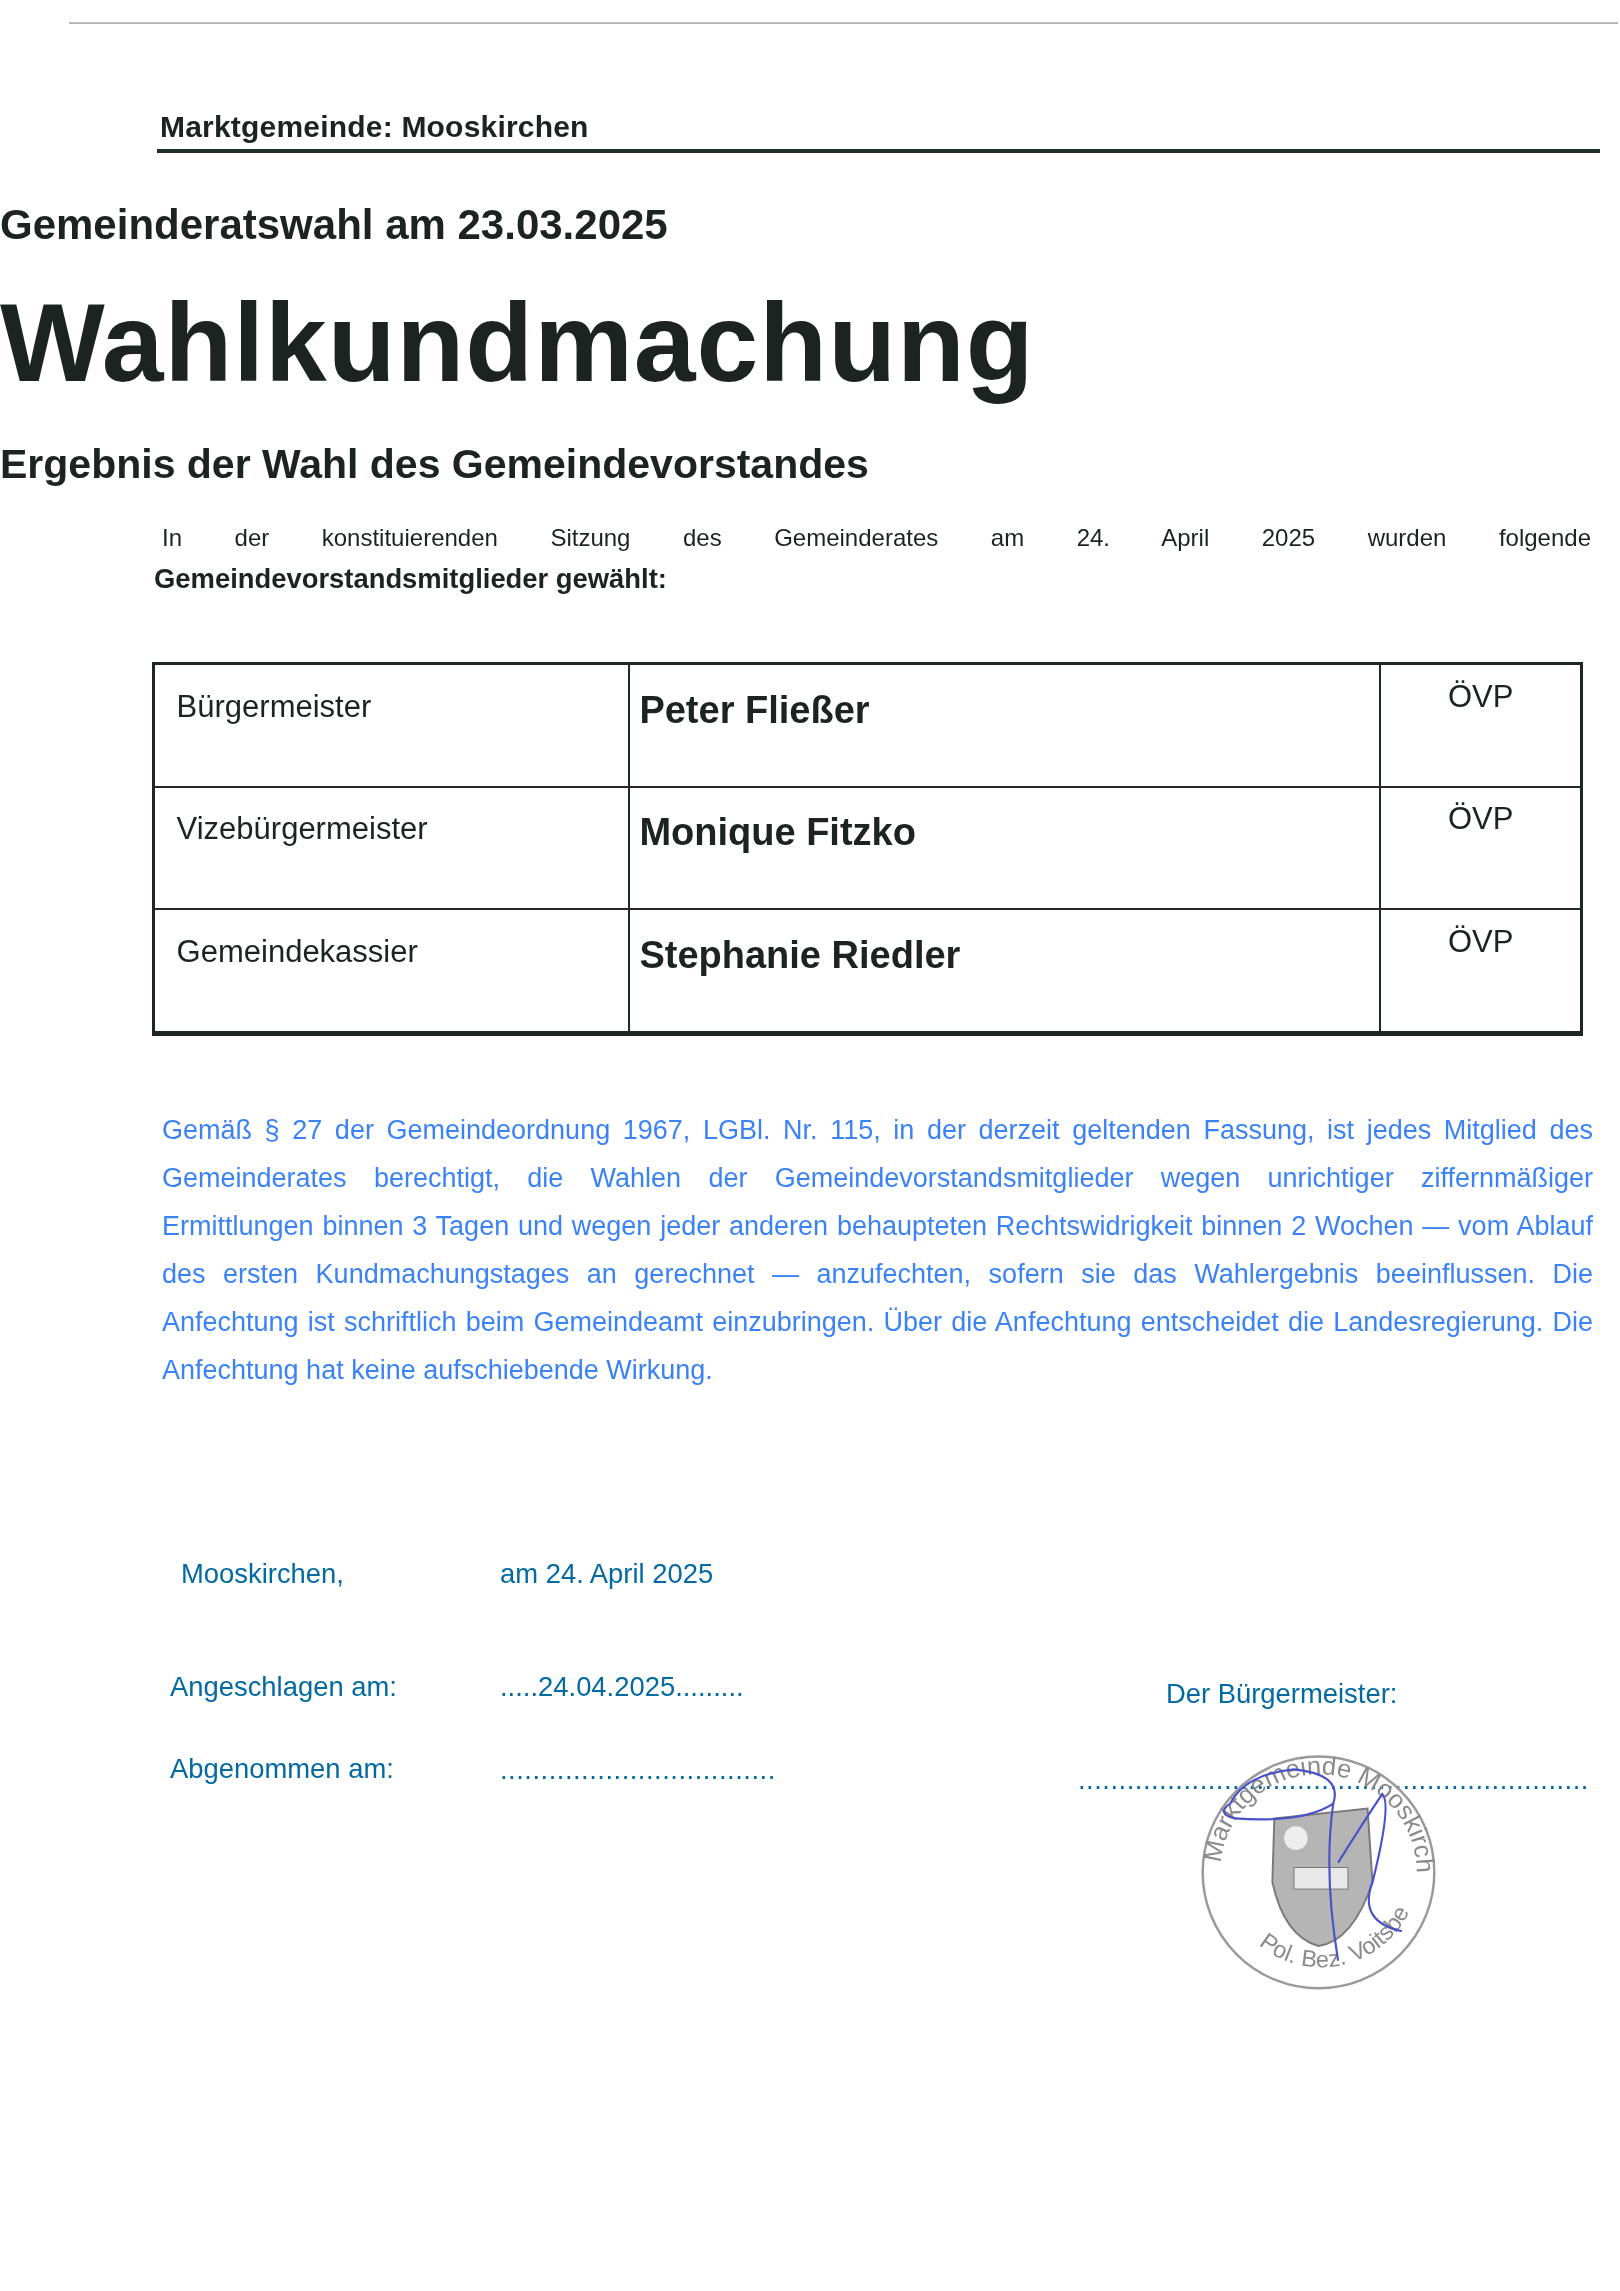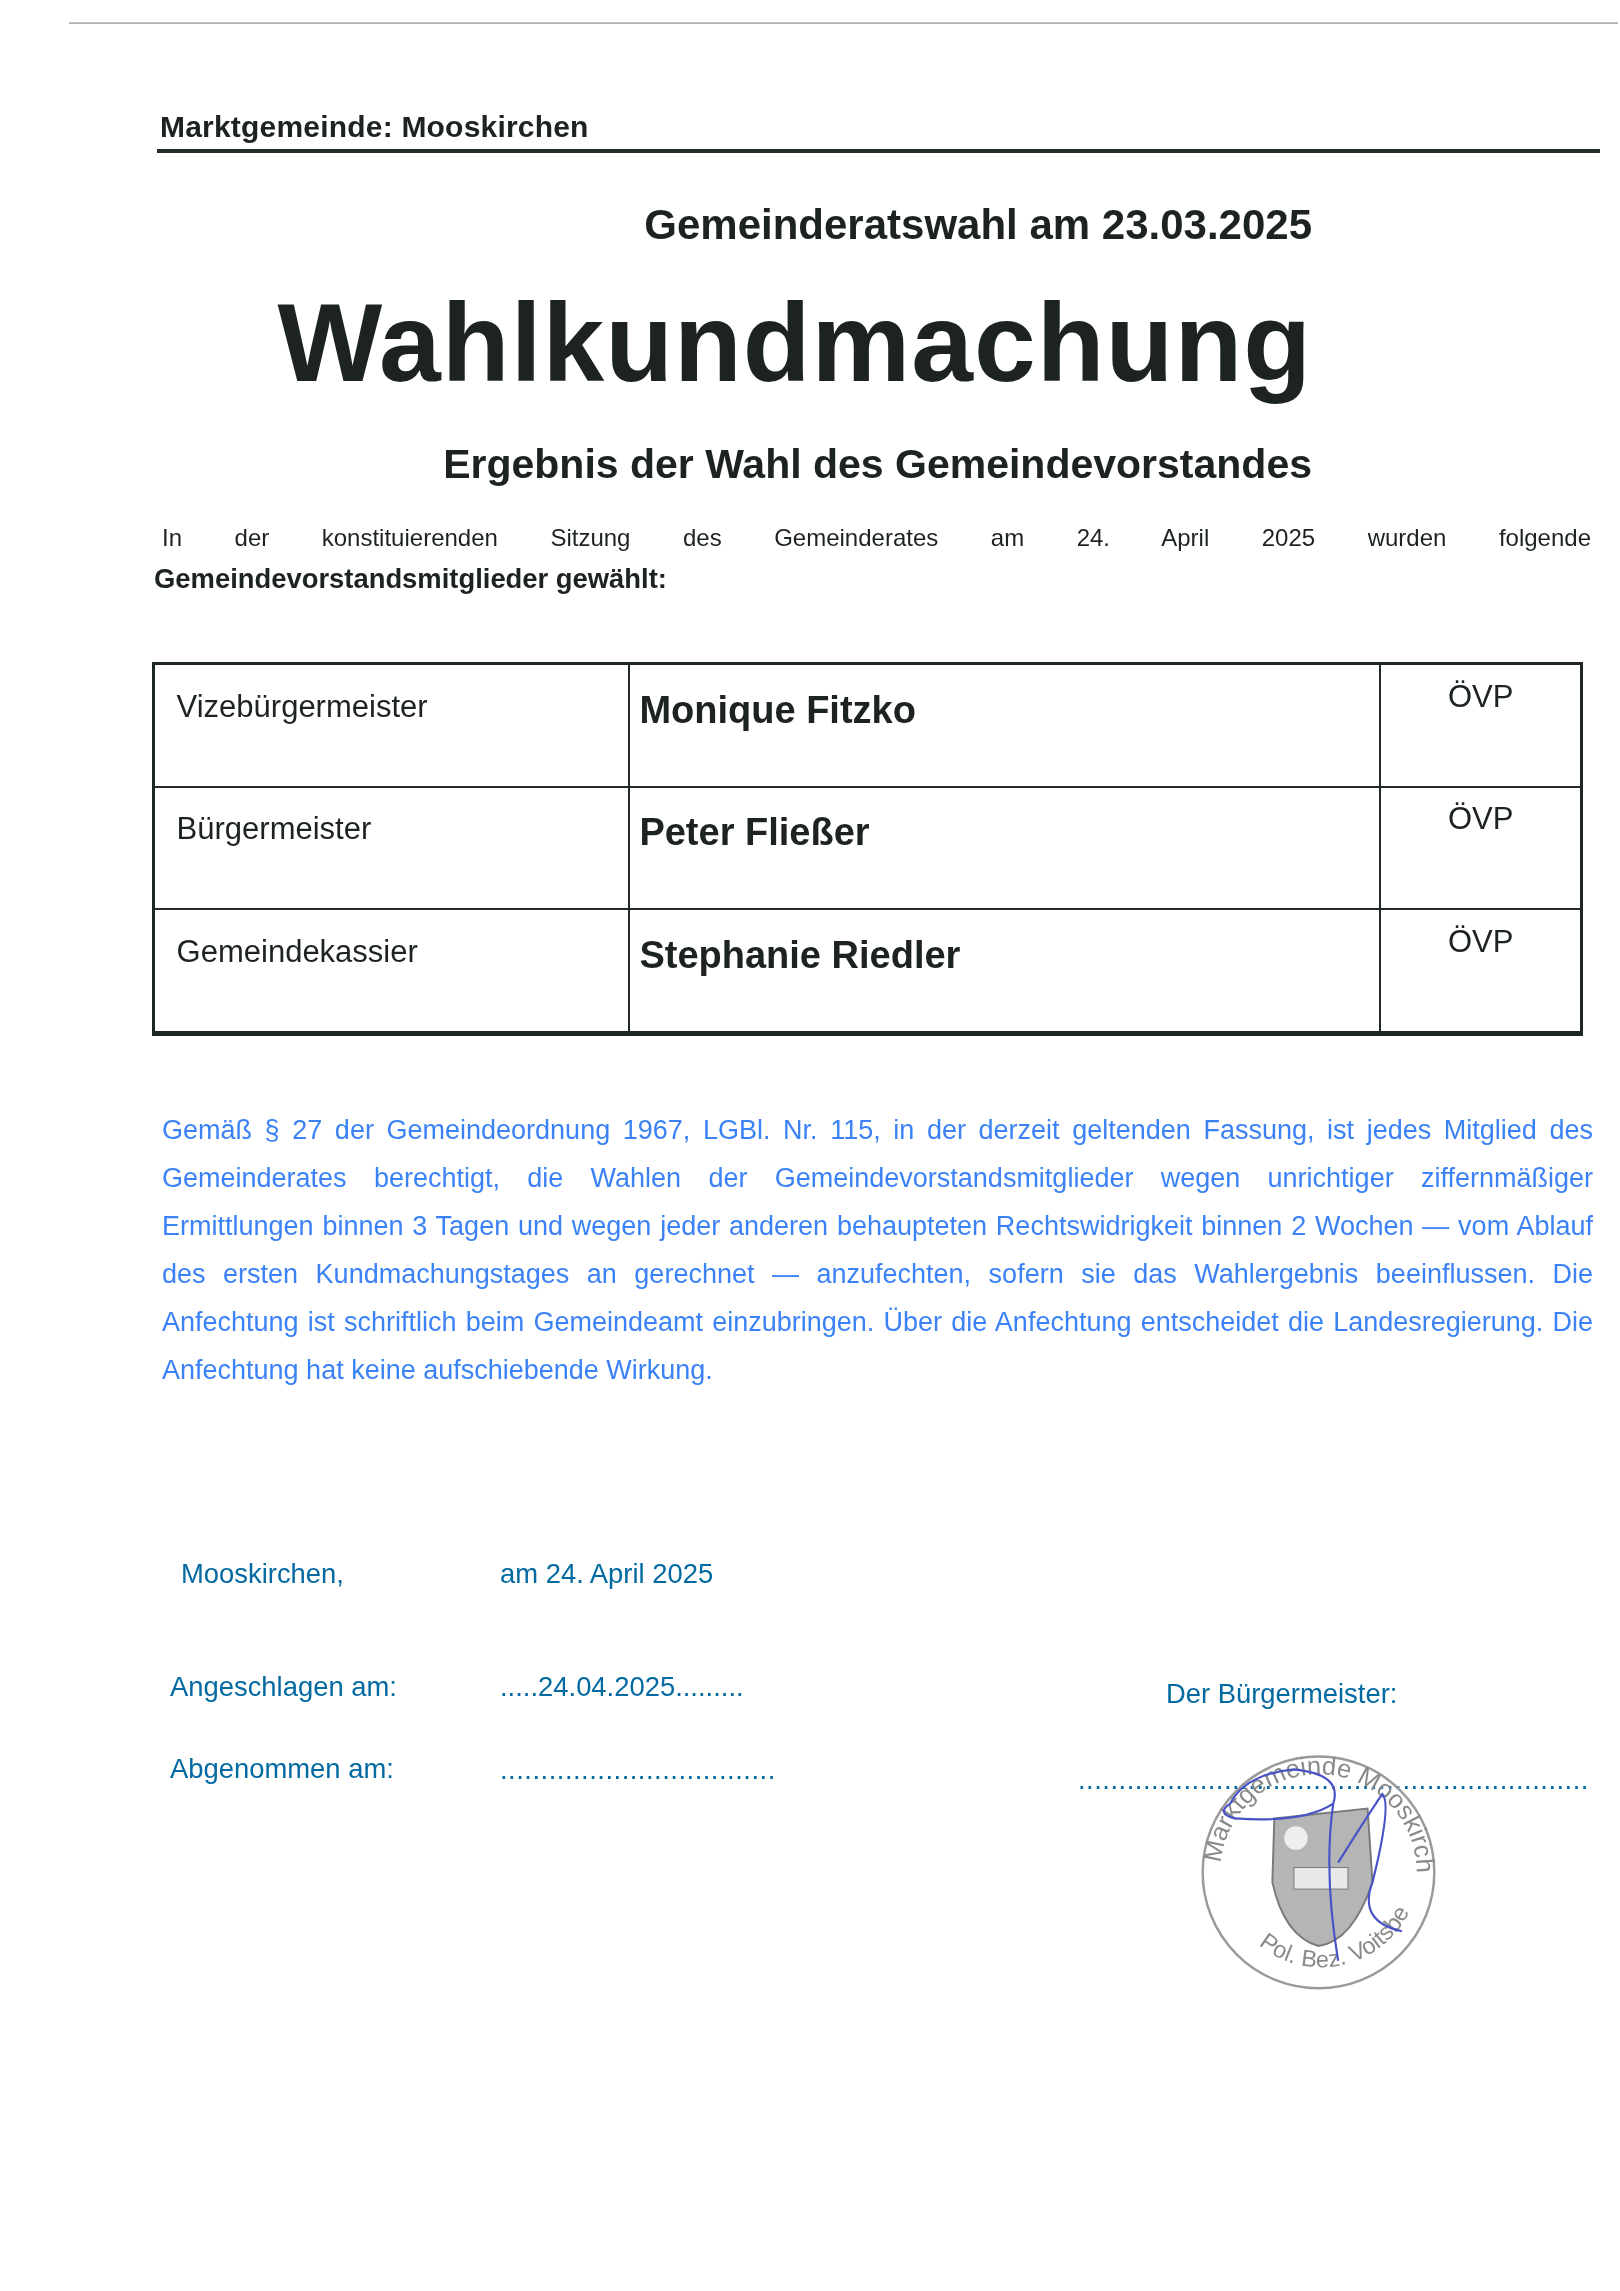--- a/index.html
+++ b/index.html
@@ -2,21 +2,21 @@
 <html><head>
 <meta charset="utf-8">
 <style>
   html, body { margin:0; padding:0; }
   body { width:1620px; height:2292px; background:#ffffff; position:relative; overflow:hidden;
          font-family:"Liberation Sans", sans-serif; color:#1c2321; }
   .abs { position:absolute; }
   .topline { left:69px; top:21.6px; width:1549px; height:2.9px; background:linear-gradient(#c9c9c9,#a9a9a9); }
   .muni { left:160px; top:110px; font-size:30px; font-weight:bold; letter-spacing:0.2px; }
   .muni-rule { left:157px; top:149px; width:1443px; height:3.9px; background:#22302c; }
-  .center { left:0; width:1312px; text-align:right; }
+  .center { left:0; width:1312px; text-align:left; }
   .election { top:201px; font-size:42px; font-weight:bold; }
   .title { top:279px; font-size:111px; font-weight:bold; letter-spacing:1px; }
   .subtitle { top:441px; font-size:41px; font-weight:bold; }
   .intro { left:162px; top:513px; width:1429px; font-size:24px; line-height:49px; text-align:justify; text-align-last:justify; }
   .intro2 { left:154px; top:563px; font-size:27.4px; font-weight:bold; }
   table.res { position:absolute; left:152px; top:662px; width:1431px; border-collapse:collapse; }
   table.res td, table.res th { border:2.9px solid #222a28; padding:0; }
   table.res { border:3.9px solid #1e2624; border-bottom:5.9px solid #1e2624; }
   table.res th { height:76px; font-size:25.5px; font-weight:bold; text-align:center; vertical-align:top; padding-top:17.6px; }
   table.res th.party { padding-top:29px; }
@@ -48,27 +48,27 @@
 <div class="abs center election">Gemeinderatswahl am 23.03.2025</div>
 <div class="abs center title">Wahlkundmachung</div>
 <div class="abs center subtitle">Ergebnis der Wahl des Gemeindevorstandes</div>
 
 <div class="abs intro">In der konstituierenden Sitzung des Gemeinderates am 24. April 2025 wurden folgende</div>
 <div class="abs intro2">Gemeindevorstandsmitglieder gewählt:</div>
 
 <table class="res">
   <tbody>
   <tr>
-    <td class="c-func">Vizebürgermeister</td>
-    <td class="c-name">Monique Fitzko</td>
+    <td class="c-func">Bürgermeister</td>
+    <td class="c-name">Peter Fließer</td>
     <td class="c-party">ÖVP</td>
   </tr>
   <tr>
-    <td class="c-func">Bürgermeister</td>
-    <td class="c-name">Peter Fließer</td>
+    <td class="c-func">Vizebürgermeister</td>
+    <td class="c-name">Monique Fitzko</td>
     <td class="c-party">ÖVP</td>
   </tr>
   <tr>
     <td class="c-func">Gemeindekassier</td>
     <td class="c-name">Stephanie Riedler</td>
     <td class="c-party">ÖVP</td>
   </tr>
 </tbody>
   </table>
 

